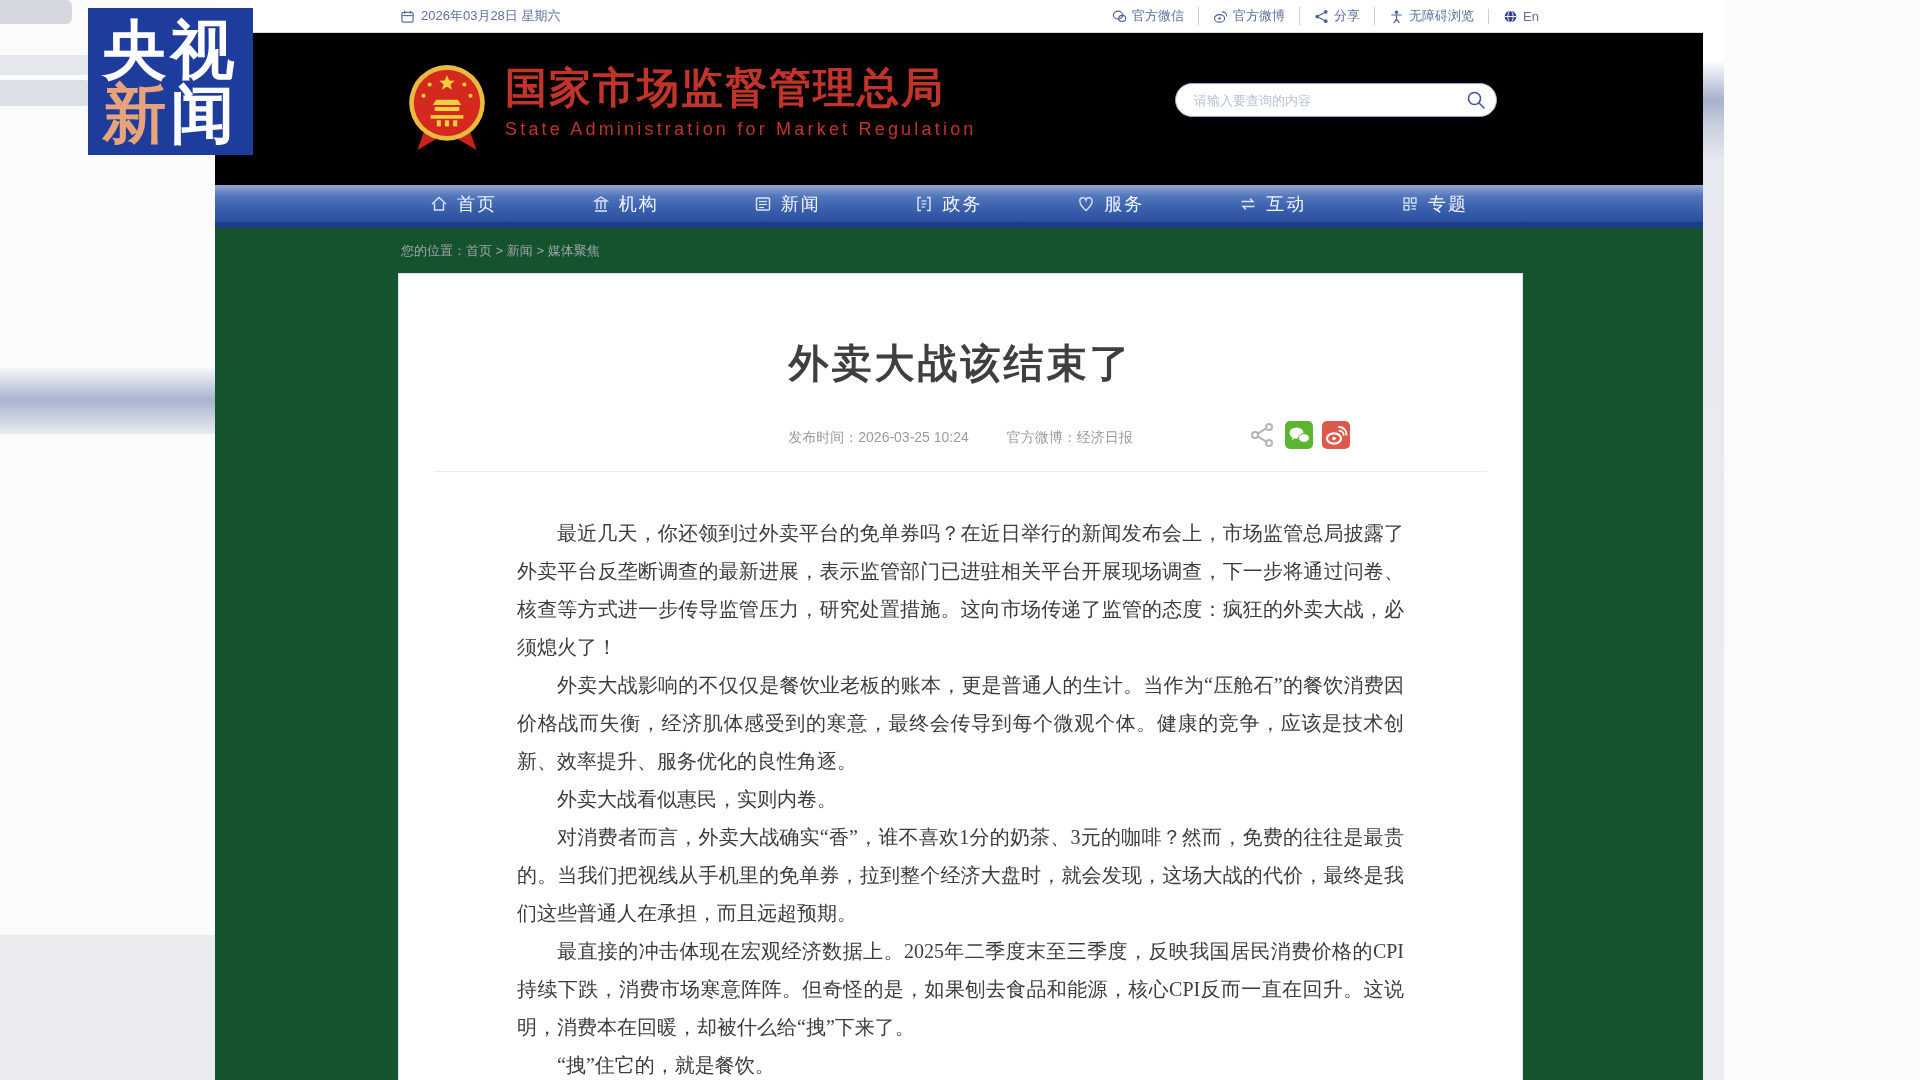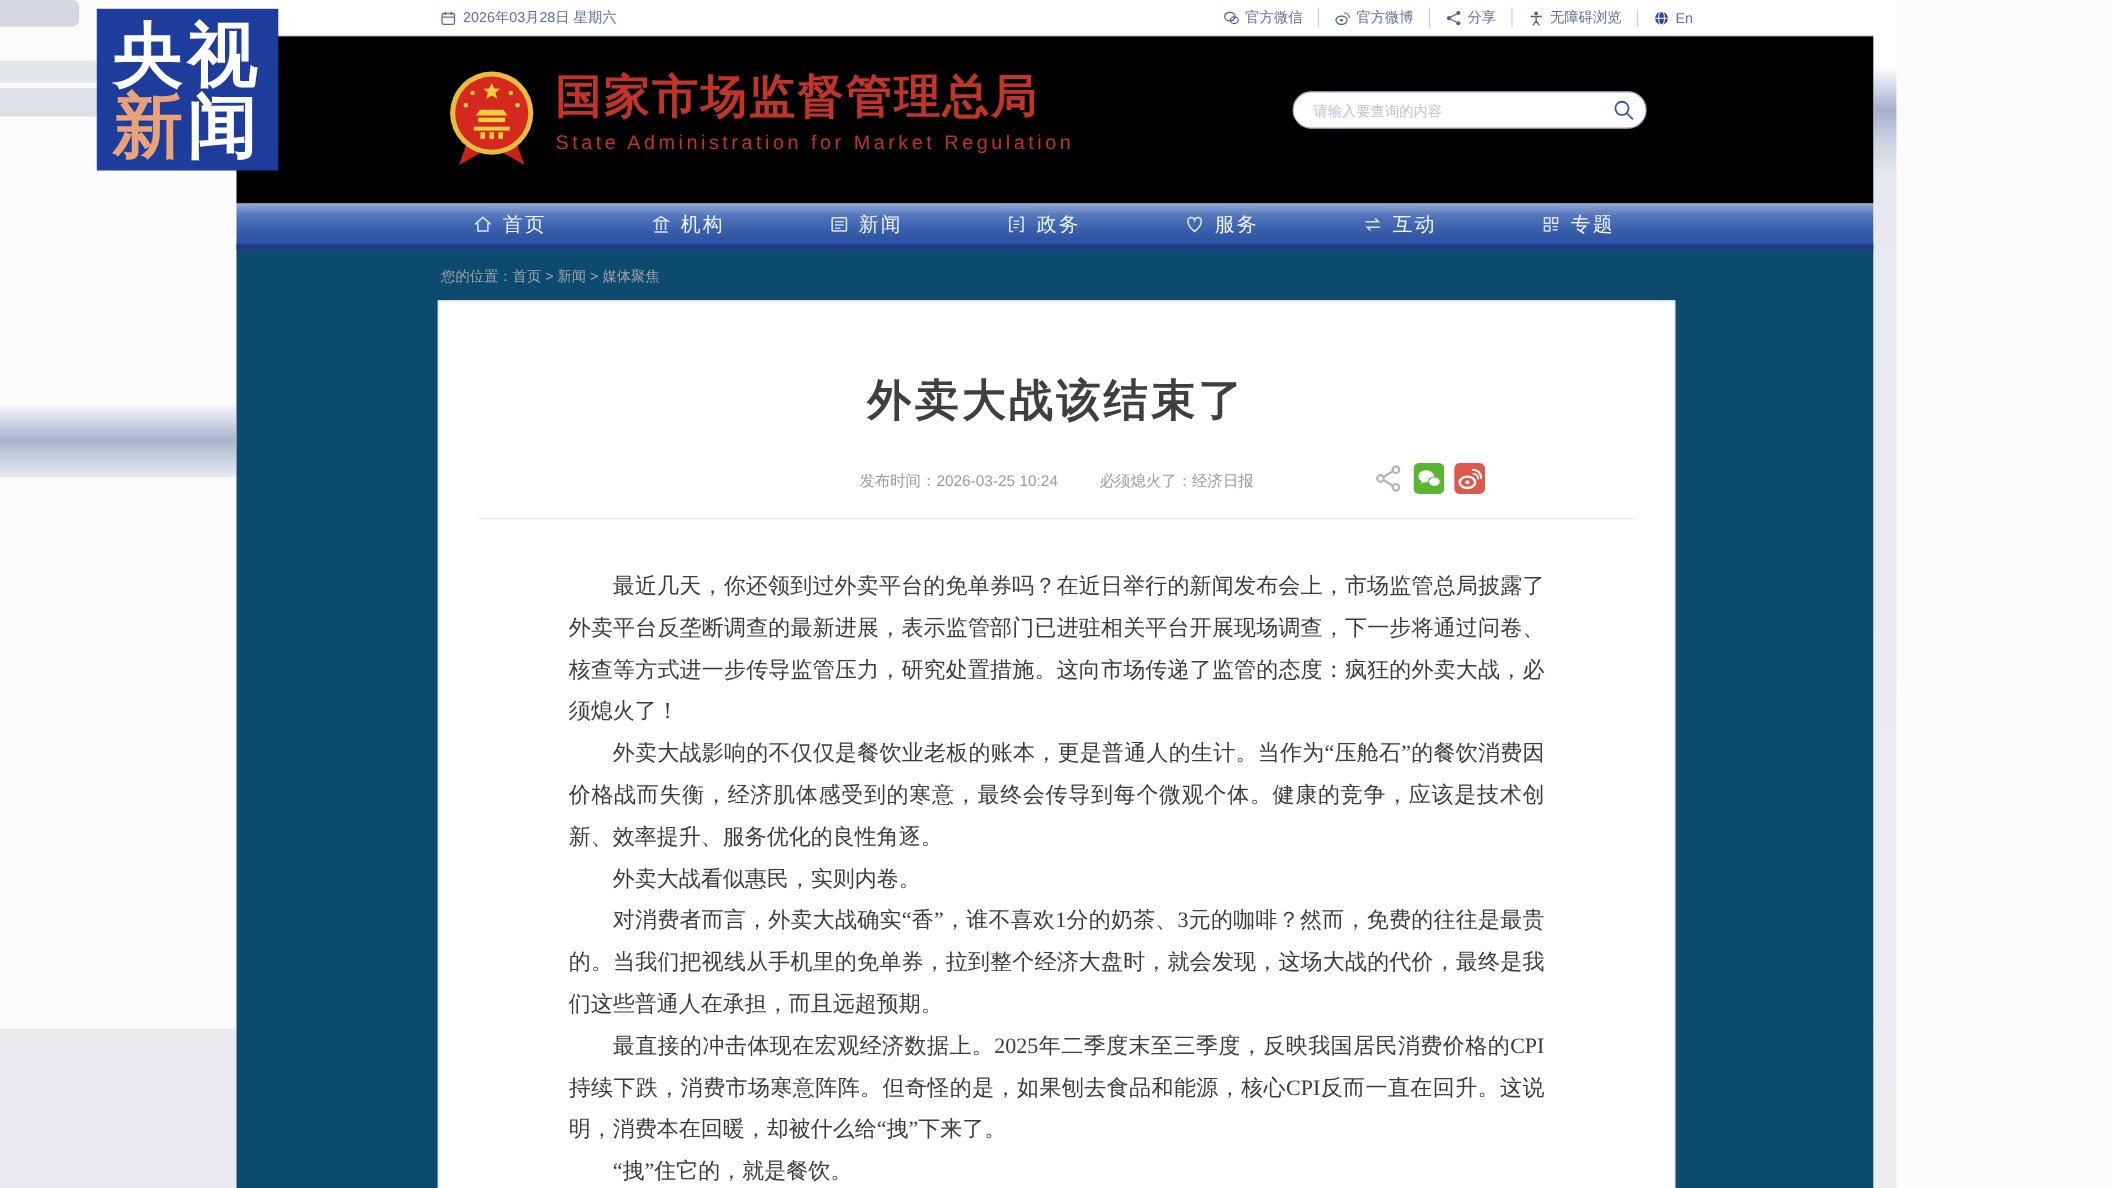--- a/index.html
+++ b/index.html
@@ -42,21 +42,21 @@
 
   .nav { position:relative; height:43px;
          background:linear-gradient(180deg,#93a8d6 0%,#5276bc 26%,#3a60ad 55%,#2a4f9e 86%,#254a97 100%); }
   .nav::after { content:""; position:absolute; left:0; bottom:0; width:100%; height:6px; background:#1c3c85; }
   .nav-inner { position:absolute; left:215px; top:0; width:1248px; height:37px;
                display:flex; justify-content:space-between; align-items:center; padding-right:210px; }
   .nav-item { display:flex; align-items:center; gap:9px; color:#f2f5fd; font-size:18px;
               letter-spacing:2px; cursor:pointer; white-space:nowrap; }
   .nic { display:inline-flex; width:18px; height:18px; opacity:.9; }
 
-  .content { position:relative; height:852px; background:#0c4a6e; }
+  .content { position:relative; height:852px; background:#14532d; }
   .crumb { position:absolute; left:186px; top:14px; font-size:13px; color:#a0a4ab; cursor:pointer; }
   .card { position:absolute; left:183px; top:45px; width:1125px; height:880px;
           background:#ffffff; border:1px solid #e3e4e8; }
   .a-title { margin-top:62px; text-align:center; font-size:40px; letter-spacing:3px;
              color:#3f3f42; font-weight:600;
              font-family:"Liberation Serif","DejaVu Serif",serif; }
   .a-meta { position:relative; margin-top:30px; height:32px; text-align:center;
             font-size:14px; color:#9b9b9b; line-height:32px; }
   .a-meta .mv { margin-right:34px; }
   .share { position:absolute; right:172px; top:0; display:flex; align-items:center; gap:9px; }
@@ -261,21 +261,21 @@
     </div>
 
     <div class="content">
       <div class="crumb">您的位置：首页 &gt; 新闻 &gt; 媒体聚焦</div>
 
       <div class="card">
         <h1 class="a-title">外卖大战该结束了</h1>
 
         <div class="a-meta">
           <span>发布时间：</span><span class="mv">2026-03-25 10:24</span>
-          <span>必须熄火了：</span><span>经济日报</span>
+          <span>官方微博：</span><span>经济日报</span>
 
           <span class="share">
             <span class="sic">
               <svg viewBox="0 0 28 28">
                   <circle cx="21" cy="6" r="3" fill="none" stroke="#b4b4b4" stroke-width="2"></circle>
                   <circle cx="7" cy="14" r="3" fill="none" stroke="#b4b4b4" stroke-width="2"></circle>
                   <circle cx="21" cy="22" r="3" fill="none" stroke="#b4b4b4" stroke-width="2"></circle>
                   <line x1="9.7" y1="12.6" x2="18.3" y2="7.4" stroke="#b4b4b4" stroke-width="2"></line>
                   <line x1="9.7" y1="15.4" x2="18.3" y2="20.6" stroke="#b4b4b4" stroke-width="2"></line>
                 </svg>

